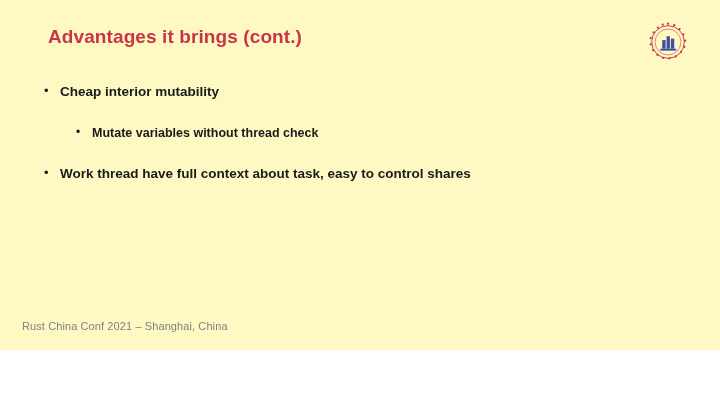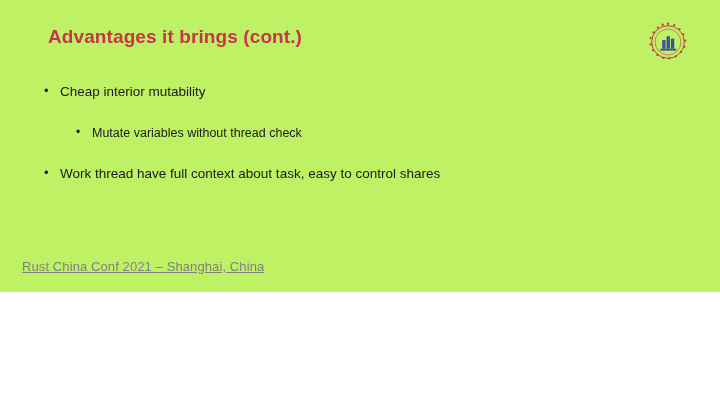--- a/index.html
+++ b/index.html
@@ -9,22 +9,22 @@
   body {
     width: 720px;
     height: 405px;
     background: #ffffff;
     font-family: "Liberation Sans", sans-serif;
     overflow: hidden;
   }
   .slide {
     position: relative;
     width: 720px;
-    height: 292px;
-    background: #bef264;
+    height: 350px;
+    background: #fef9c3;
     box-sizing: border-box;
   }
   .slide-title {
     position: absolute;
     left: 48px;
     top: 26px;
     font-size: 19px;
     font-weight: bold;
     color: #c9344a;
     letter-spacing: 0.1px;
@@ -65,29 +65,29 @@
     width: 16px;
     color: #1a1a1a;
     font-size: 13px;
     line-height: 1.45;
   }
   .bullet.level-2 .bullet-mark {
     font-size: 12px;
   }
   .bullet-text {
     flex: 1 1 auto;
+    font-weight: bold;
   }
   .footer {
     position: absolute;
     left: 22px;
     bottom: 18px;
-    font-size: 13px;
+    font-size: 11px;
     color: #808080;
     letter-spacing: 0.1px;
-    text-decoration: underline;
   }
 </style>
 </head>
 <body>
 
 <div class="slide">
 
   <div class="slide-title">Advantages it brings (cont.)</div>
 
   <div class="logo">

